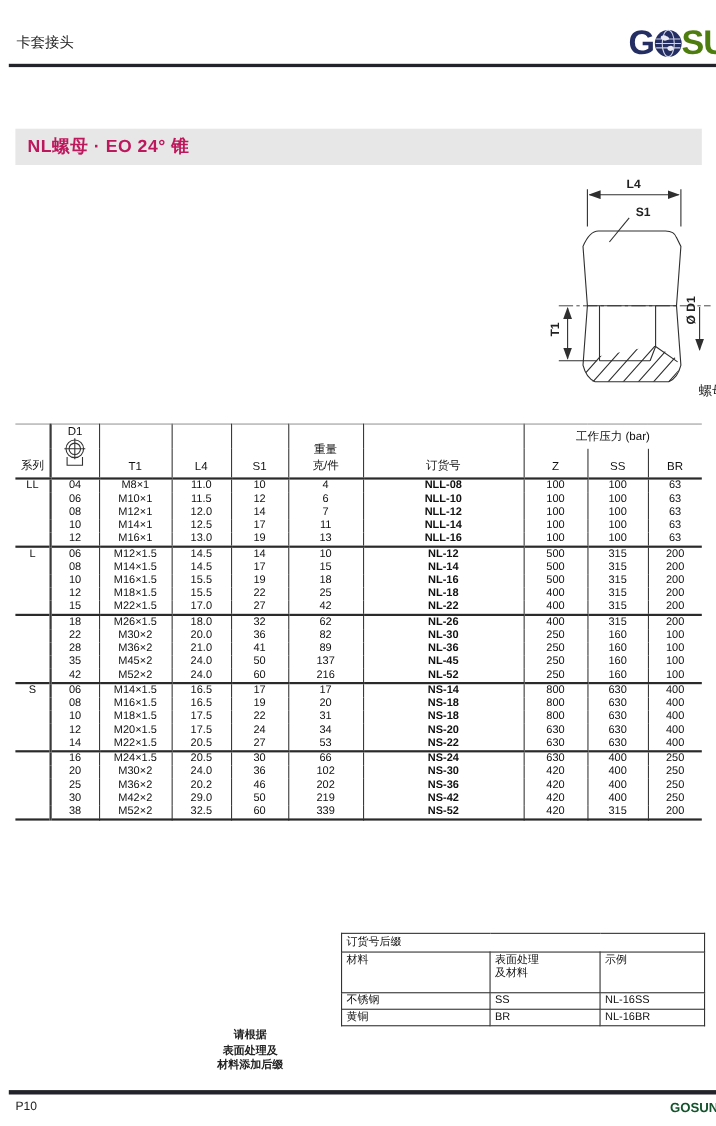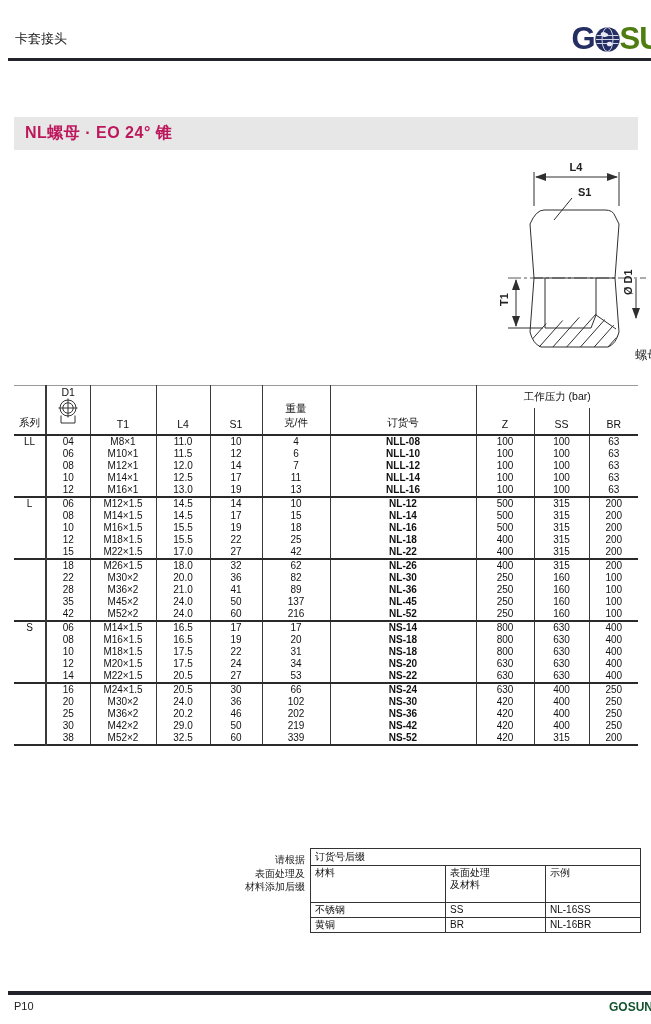--- a/index.html
+++ b/index.html
@@ -43,22 +43,22 @@
   .pressure-head { height:22px; vertical-align:middle; }
 
   
   .suffix-table { position:absolute; left:310px; top:848px; width:330px; }
   .suffix-table td, .suffix-table th { border:1px solid #333; font-size:10px; color:#111;
                    padding:1px 4px; text-align:left; font-weight:normal; line-height:12px; }
   .suffix-table .st-title { height:14px; }
   .suffix-table .st-head td { height:34px; vertical-align:top; }
   .suffix-table .st-row td { height:12px; }
 
-  .annotation { position:absolute; left:150px; top:853px; width:155px; text-align:right;
-                font-size:10px; line-height:13.5px; color:#222; }
+  .annotation { position:absolute; left:150px; top:935px; width:155px; text-align:center;
+                font-size:10px; line-height:13.5px; color:#222;font-weight:bold; }
 
   
   .footer-rule { position:absolute; left:8px; right:8px; top:991px; height:4px; background:#23232b; }
   .page-number { position:absolute; left:14px; top:1000px; font-size:11px; color:#222; }
   .brand-footer { position:absolute; right:10px; top:999px; font-size:12px; font-weight:bold; }
 
   
   .dstroke { stroke:#2f2f2f; stroke-width:1; fill:none; }
   .dtext { font-family:"Liberation Sans","DejaVu Sans",sans-serif; font-size:11px; font-weight:bold; fill:#222; }
 </style>

